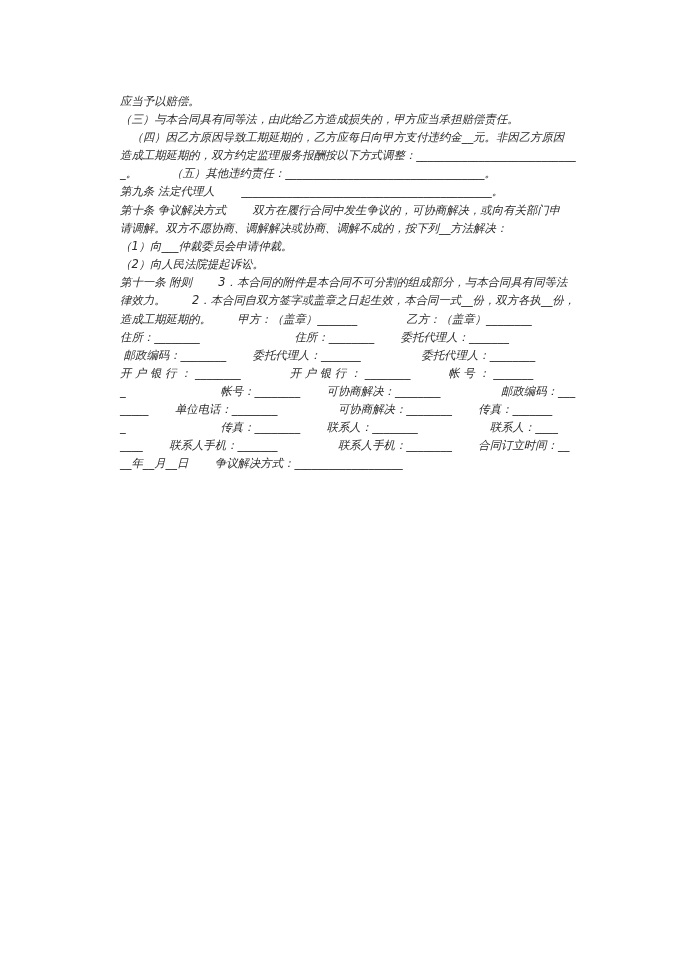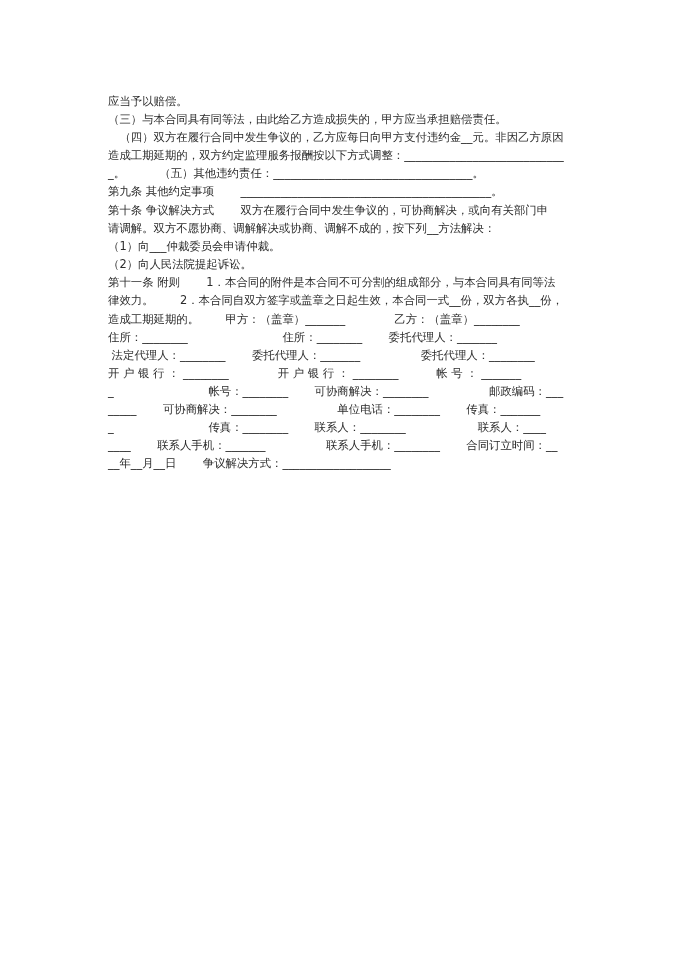--- a/index.html
+++ b/index.html
@@ -2,42 +2,42 @@
 <html><head>
 <meta charset="utf-8">
 <style>
   html, body { margin: 0; padding: 0; }
   body {
     width: 690px; height: 976px; background: #ffffff; position: relative; overflow: hidden;
     font-family: "DejaVu Sans", "Liberation Sans", sans-serif;
   }
   .page { position: absolute; left: 104px; top: 92px; width: 490px; }
   .line {
-    position: absolute; left: 4px; white-space: pre; font-size: 11.4px; color: #2b2b2b;
-    line-height: 18px; height: 18px;
+    position: absolute; left: 16px; white-space: pre; font-size: 11.4px; color: #2b2b2b;
+    line-height: 18px; height: 18px; font-style: italic;
   }
 </style>
 </head>
 <body>
 
 <div class="page">
   <div class="line" style="top:0px">应当予以赔偿。</div>
   <div class="line" style="top:18px">（三）与本合同具有同等法，由此给乙方造成损失的，甲方应当承担赔偿责任。</div>
-  <div class="line" style="top:36px">　（四）双方在履行合同中发生争议的，乙方应每日向甲方支付违约金__元。非因乙方原因</div>
+  <div class="line" style="top:36px">　（四）因乙方原因导致工期延期的，乙方应每日向甲方支付违约金__元。非因乙方原因</div>
   <div class="line" style="top:54px">造成工期延期的，双方约定监理服务报酬按以下方式调整：____________________________</div>
   <div class="line" style="top:72px">_。　　　（五）其他违约责任：___________________________________。</div>
-  <div class="line" style="top:90px">第九条 其他约定事项　　 ____________________________________________。</div>
+  <div class="line" style="top:90px">第九条 法定代理人　　 ____________________________________________。</div>
   <div class="line" style="top:109px">第十条 争议解决方式　　 双方在履行合同中发生争议的，可协商解决，或向有关部门申</div>
   <div class="line" style="top:127px">请调解。双方不愿协商、调解解决或协商、调解不成的，按下列__方法解决：</div>
   <div class="line" style="top:145px">（1）向___仲裁委员会申请仲裁。</div>
   <div class="line" style="top:163px">（2）向人民法院提起诉讼。</div>
-  <div class="line" style="top:181px">第十一条 附则　　 1．本合同的附件是本合同不可分割的组成部分，与本合同具有同等法</div>
+  <div class="line" style="top:181px">第十一条 附则　　 3．本合同的附件是本合同不可分割的组成部分，与本合同具有同等法</div>
   <div class="line" style="top:199px">律效力。　　 2．本合同自双方签字或盖章之日起生效，本合同一式__份，双方各执__份，</div>
   <div class="line" style="top:218px">造成工期延期的。　　 甲方：（盖章）_______　　　　 乙方：（盖章）________</div>
   <div class="line" style="top:236px">住所：________　　　　　　　　 住所：________　　 委托代理人：_______</div>
-  <div class="line" style="top:254px"> 法定代理人：________　　 委托代理人：_______　　　　　 委托代理人：________</div>
+  <div class="line" style="top:254px"> 邮政编码：________　　 委托代理人：_______　　　　　 委托代理人：________</div>
   <div class="line" style="top:272px">开 户 银 行 ： ________　　　　 开 户 银 行 ： ________　　　 帐 号 ： _______</div>
   <div class="line" style="top:290px">_　　　　　　　　 帐号：________　　 可协商解决：________　　　　　 邮政编码：___</div>
-  <div class="line" style="top:308px">_____　　 可协商解决：________　　　　　 单位电话：________　　 传真：_______</div>
+  <div class="line" style="top:308px">_____　　 单位电话：________　　　　　 可协商解决：________　　 传真：_______</div>
   <div class="line" style="top:326px">_　　　　　　　　 传真：________　　 联系人：________　　　　　　 联系人：____</div>
   <div class="line" style="top:344px">____　　 联系人手机：_______　　　　　 联系人手机：________　　 合同订立时间：__</div>
   <div class="line" style="top:362px">__年__月__日　　 争议解决方式：___________________</div>
 </div>
 
 </body></html>

